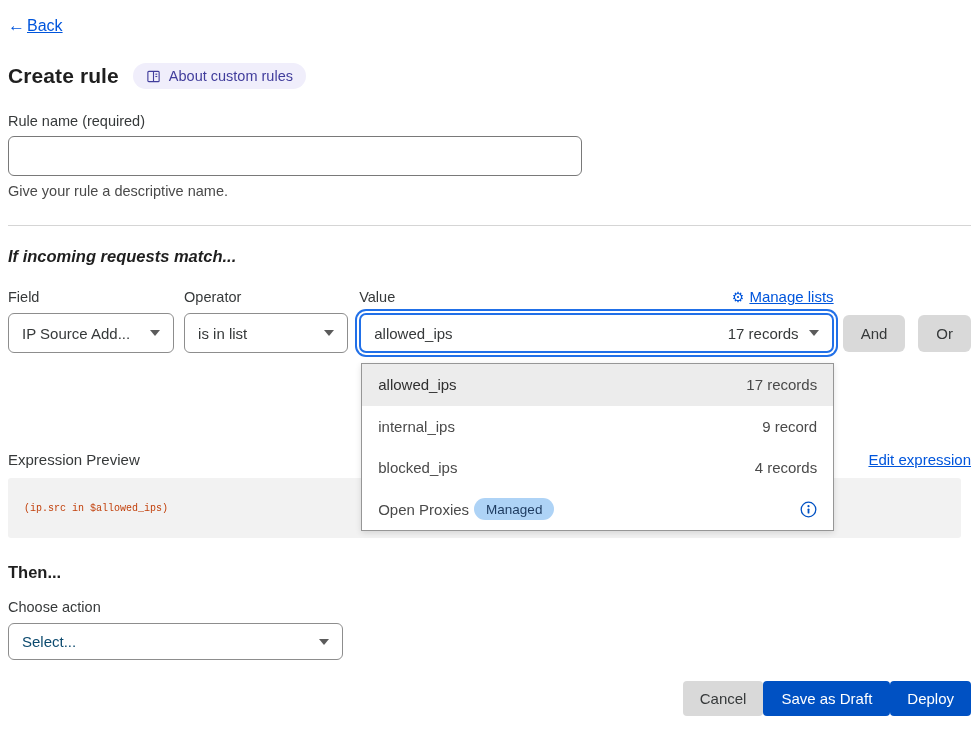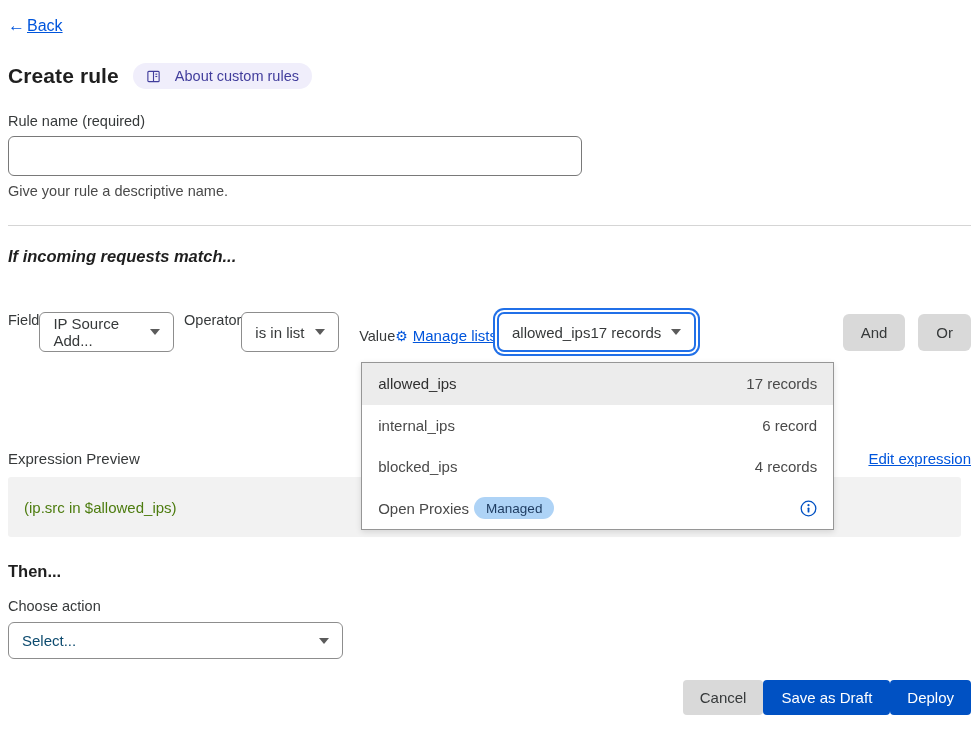--- a/index.html
+++ b/index.html
@@ -31,21 +31,21 @@
 
   
   .back { display: inline-flex; align-items: center; color: var(--link); text-decoration: none; font-size: 16px; cursor: pointer; }
   .back .arrow { margin-right: 2px; font-size: 17px; }
   .back .back-text { text-decoration: underline; }
 
   
   .title-row { display: flex; align-items: center; margin-top: 27px; }
   h1.page-title { margin: 0; font-size: 21px; font-weight: 700; color: var(--heading); letter-spacing: 0.1px; }
   .about-pill {
-    display: inline-flex; align-items: center; gap: 14px; margin-left: 14px;
+    display: inline-flex; align-items: center; gap: 8px; margin-left: 14px;
     background: var(--badge-bg); color: var(--badge-text);
     padding: 5px 13px; border-radius: 15px; font-size: 14.5px; cursor: pointer; text-decoration: none;
   }
   .about-pill svg { display: block; }
 
   
   .form-label { font-size: 14.5px; color: var(--text); }
   .rule-name-label { margin-top: 24px; }
   .text-input {
     display: block; margin-top: 7px; width: 574px; height: 40px;
@@ -53,21 +53,21 @@
     font-size: 15px; font-family: inherit; color: var(--text); outline: none; background: #fff;
   }
   .helper { margin-top: 7px; font-size: 14.5px; color: var(--muted); }
 
   .divider { border: none; border-top: 1px solid var(--divider); margin: 26px 0 0 0; }
 
   h2.section-heading { margin: 21px 0 0 0; font-size: 16.5px; font-weight: 700; color: var(--heading); font-style: italic; }
 
   
   .match-row { display: flex; align-items: flex-end; margin-top: 22px; }
-  .fg { display: flex; flex-direction: row; margin-top: 24px; }
+  .fg { display: flex; flex-direction: column; }
   .fg .lbl { font-size: 14.5px; margin-bottom: 8px; }
   .select {
     height: 40px; border: 1px solid var(--border); border-radius: 6px; background: #fff;
     display: flex; align-items: center; justify-content: space-between;
     padding: 0 13px; font-size: 15px; color: var(--text); cursor: pointer;
   }
   .chev {
     width: 0; height: 0; margin-left: 10px;
     border-left: 5px solid transparent; border-right: 5px solid transparent;
     border-top: 6px solid #5b5b5b; flex: 0 0 auto;
@@ -115,21 +115,21 @@
   .info-icon { display: flex; align-items: center; cursor: pointer; }
 
   
   .expr-label-row { display: flex; align-items: center; justify-content: space-between; margin-top: 98px; }
   .expr-label { font-size: 15px; color: var(--text); }
   .edit-expression { color: var(--link); font-size: 15px; text-decoration: underline; cursor: pointer; }
   .code-block {
     margin-top: 10px; width: 953px; height: 60px; background: var(--code-bg);
     border-radius: 3px; display: flex; align-items: center; padding: 0 16px;
   }
-  .code-block code { font-family: Liberation Sans, sans-serif; font-size: 15px; color: #4d7c0f; }
+  .code-block code { font-family: Liberation Mono, monospace; font-size: 10px; color: #c2410c; }
 
   
   h2.then-heading { margin: 25px 0 0 0; font-size: 16.5px; font-weight: 700; color: var(--heading); }
   .choose-action-label { margin-top: 17px; font-size: 14.5px; }
   .action-select { width: 335px; height: 37px; margin-top: 8px; }
   .action-select .placeholder { color: #0c4a6e; }
 
   
   .footer { display: flex; justify-content: flex-end; align-items: center; margin-top: 21px; }
   .btn { height: 35px; border: none; border-radius: 4px; font-size: 15px; font-family: inherit; padding: 0 17px; cursor: pointer; }
@@ -204,21 +204,21 @@
         </span>
       </div>
 
       <div class="dropdown">
         <div class="dd-item selected">
           <span class="dd-name">allowed_ips</span>
           <span class="dd-meta">17 records</span>
         </div>
         <div class="dd-item">
           <span class="dd-name">internal_ips</span>
-          <span class="dd-meta">6 record</span>
+          <span class="dd-meta">9 record</span>
         </div>
         <div class="dd-item">
           <span class="dd-name">blocked_ips</span>
           <span class="dd-meta">4 records</span>
         </div>
         <div class="dd-item">
           <span class="dd-left">
             <span class="dd-name">Open Proxies</span>
             <span class="managed-badge">Managed</span>
           </span>

